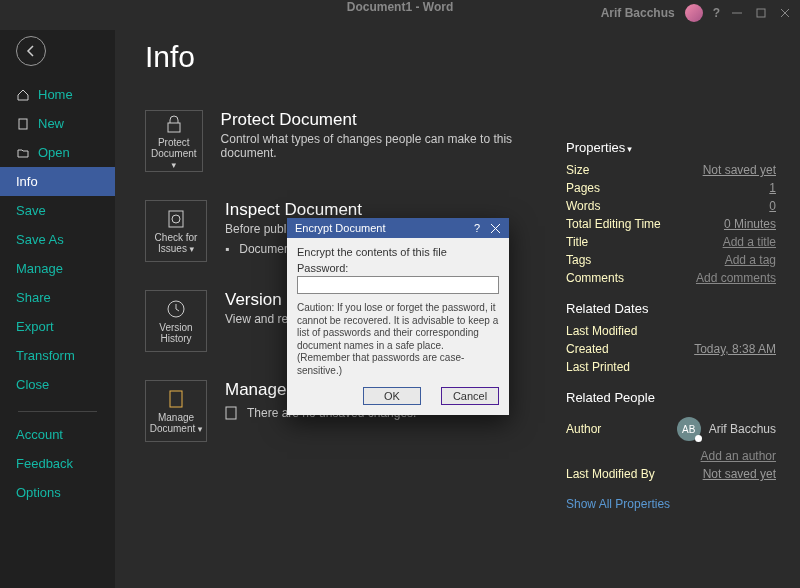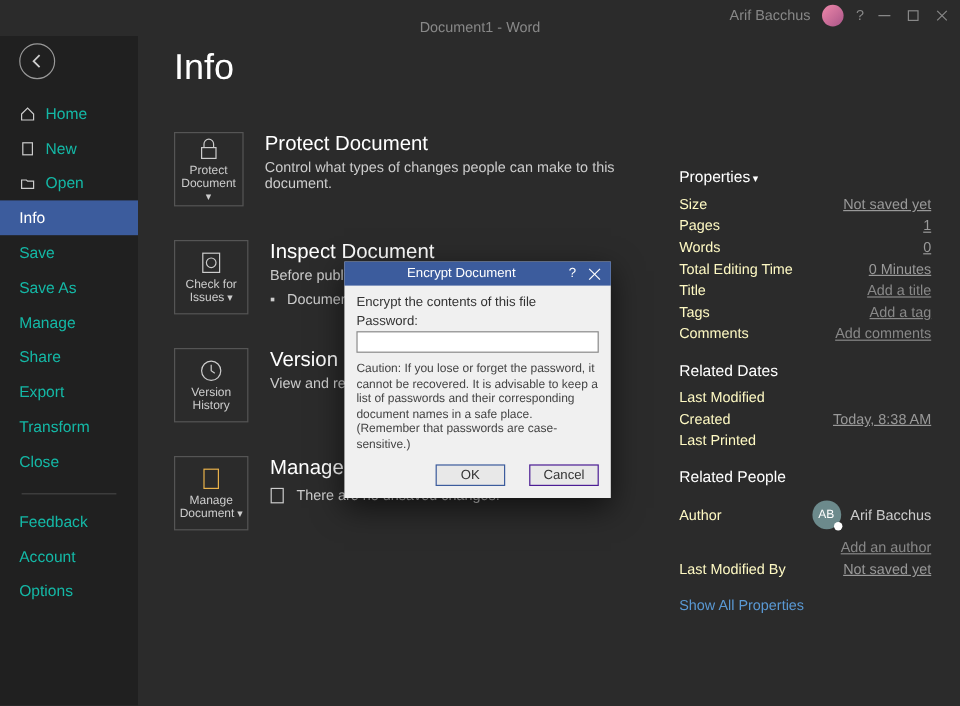--- a/index.html
+++ b/index.html
@@ -9,25 +9,26 @@
       color: #cccccc;
       font-size: 13px;
       width: 800px;
       height: 588px;
       overflow: hidden;
       position: relative;
     }
     .titlebar {
       height: 30px;
       display: flex;
-      align-items: flex-end;
+      align-items: flex-start;
       justify-content: center;
       font-size: 12px;
       color: #888;
       position: relative;
+      font-weight: bold;
     }
     .titlebar-right {
       position: absolute;
       right: 8px;
       top: 4px;
       display: flex;
       align-items: center;
       gap: 10px;
       color: #888;
     }
@@ -93,21 +94,21 @@
     .dialog {
       position: absolute; left: 287px; top: 218px;
       width: 222px; background: #f0f0f0; color: #333;
       box-shadow: 0 8px 24px rgba(0,0,0,.6); font-size: 11px;
       z-index: 10;
     }
     .dialog-title {
       background: #3c5c9d; color: #fff; padding: 4px 8px;
       display: flex; align-items: center;
     }
-    .dialog-title span:first-child { flex: 1; text-align: center; }
+    .dialog-title span:first-child { flex: 1; }
     .dialog-body { padding: 8px 10px 10px; }
     .dialog-body input[type=text] {
       width: 100%; border: 1px solid #888; padding: 2px 4px; margin-top: 2px;
       font-size: 11px; background: #fff;
     }
     .caution { margin-top: 8px; font-size: 10px; line-height: 1.25; color: #444; }
     .dialog-btns { display: flex; justify-content: flex-end; gap: 20px; margin-top: 10px; }
     .dlg-btn {
       border: 1px solid #4c1d95; background: #e8e8e8; min-width: 58px;
       padding: 2px 0; font-size: 11px; cursor: pointer; text-align: center;
@@ -195,24 +196,24 @@
       <span>Export</span>
     </div>
     <div class="side-item">
       <span>Transform</span>
     </div>
     <div class="side-item">
       <span>Close</span>
     </div>
     <div class="side-divider"></div>
     <div class="side-item">
+      <span>Account</span>
+    </div>
+    <div class="side-item">
       <span>Feedback</span>
-    </div>
-    <div class="side-item">
-      <span>Account</span>
     </div>
     <div class="side-item">
       <span>Options</span>
     </div>
   </div>
 
   <div class="content">
     <div class="main">
       <h1 class="page-title">Info</h1>
 

